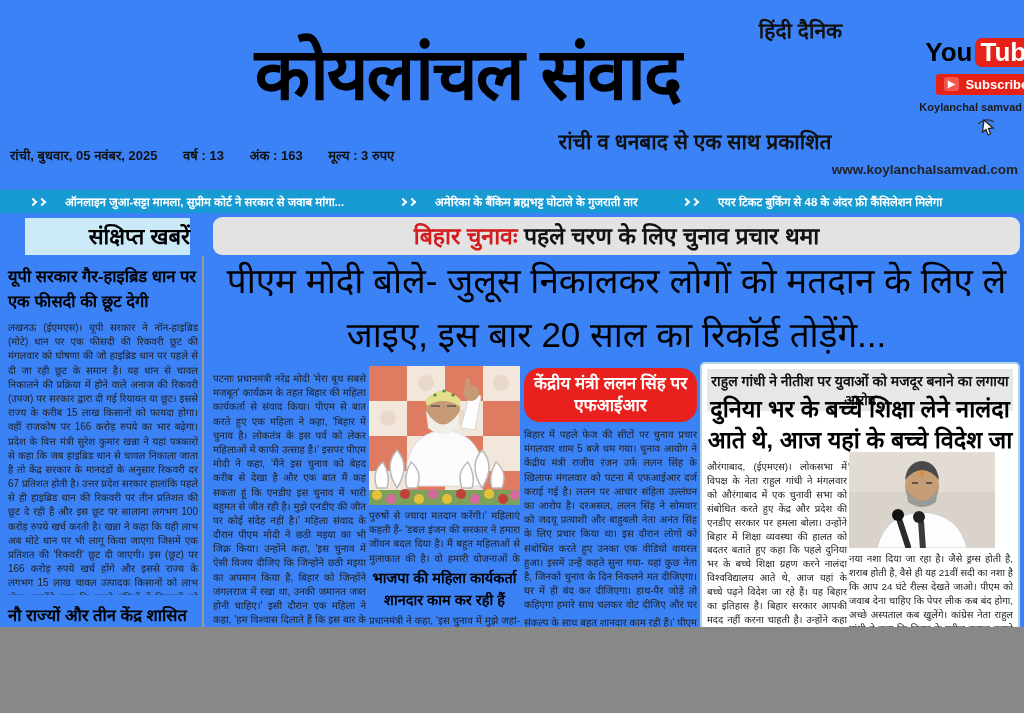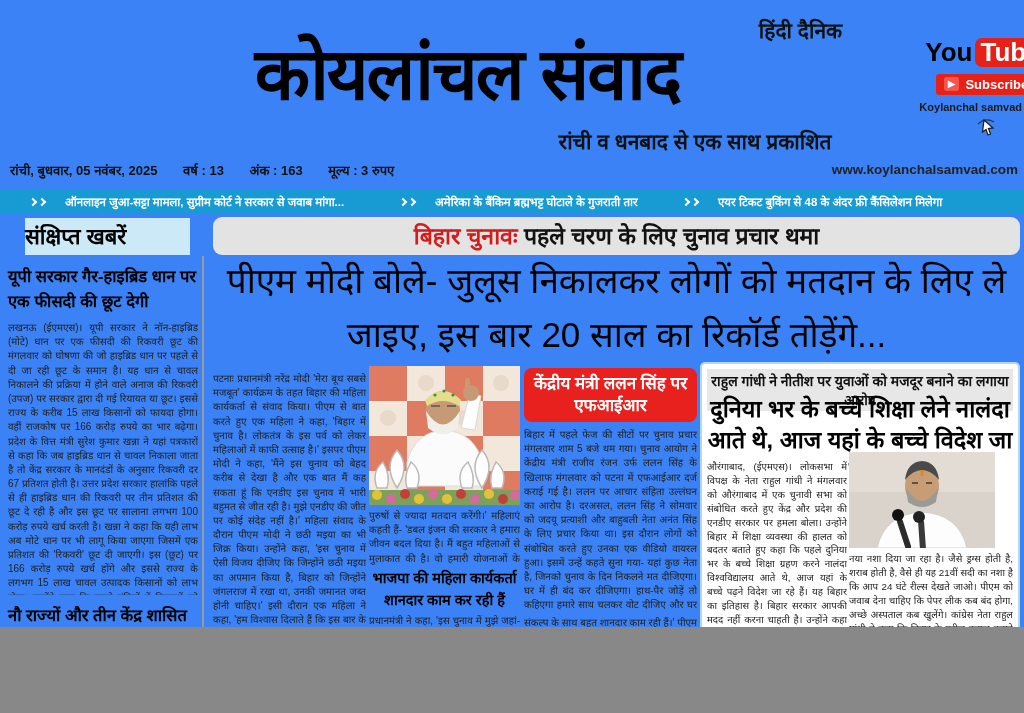--- a/index.html
+++ b/index.html
@@ -7,42 +7,42 @@
   html,body{background:#888}
   #page{position:relative;width:1024px;height:627px;margin:0 auto;background:#3b82f6;overflow:hidden;
         font-family:"Liberation Sans","DejaVu Sans",sans-serif;color:#111}
   .abs{position:absolute}
 
   
   .edition{left:728px;top:16px;width:145px;text-align:center;font-size:21px;font-weight:800;color:#111}
   .np-title{left:50px;top:22px;width:835px;text-align:center;font-size:72px;font-weight:900;
             letter-spacing:-2px;line-height:1.45;white-space:nowrap;color:#000}
   .tagline{left:515px;top:127px;width:360px;text-align:center;font-size:21px;font-weight:800;color:#111}
-  .dateline{left:10px;top:161px;font-size:13px;font-weight:700;color:#111;white-space:nowrap}
+  .dateline{left:10px;top:146px;font-size:13px;font-weight:700;color:#111;white-space:nowrap}
   .dateline span{margin-right:22px}
   .website{right:6px;top:162px;font-size:13.5px;font-weight:800;color:#222}
 
   .yt{left:915px;top:38px;width:142px;text-align:center}
   .yt-logo{font-size:26px;font-weight:800;color:#000;line-height:1.1}
   .yt-tube{background:#e62117;color:#fff;border-radius:7px;padding:0 6px;margin-left:2px;display:inline-block}
   .yt-sub{margin:7px auto 0;background:#e62117;color:#fff;font-size:13px;font-weight:700;border-radius:3px;
           padding:3px 8px;display:inline-flex;align-items:center;gap:6px;cursor:pointer}
   .yt-play{background:#f2564d;border-radius:3px;padding:0 4px;font-size:10px;line-height:14px;color:#fff}
   .yt-channel{margin-top:6px;font-size:11px;font-weight:800;color:#1a1a1a}
   .yt-cursor{margin-top:1px}
 
   
   .ticker{left:0;top:190px;width:1024px;height:23px;background:#189ad3}
   .tick-item{position:absolute;top:0;height:23px;display:flex;align-items:center;gap:20px;
              color:#fff;font-size:11.5px;font-weight:700;white-space:nowrap}
   .chevs{display:inline-flex;gap:3px}
   .chev{width:6px;height:6px;border-top:2.5px solid #fff;border-right:2.5px solid #fff;transform:rotate(45deg)}
 
   
-  .sb-head{left:25px;top:218px;width:165px;height:37px;background:#cce9f7;text-align:left;
+  .sb-head{left:25px;top:218px;width:165px;height:37px;background:#cce9f7;text-align:right;
            line-height:37px;font-size:22px;font-weight:800;color:#000}
   .v-divider{left:202px;top:256px;width:2px;height:457px;background:#9a9a9a}
   .headline-sm{font-weight:800;color:#000}
   .sb-a1-head{left:8px;top:264px;width:189px;font-size:16.5px;line-height:1.5}
   .sb-a1-body{left:8px;top:321px;width:190px;height:274px}
   .sb-a2-head{left:8px;top:604px;width:193px;font-size:16.5px;line-height:1.45}
   .sb-a2-body{left:8px;top:679px;width:190px;height:34px}
   .bt{font-size:10px;line-height:1.42;text-align:justify;overflow:hidden;color:#222}
 
   
@@ -50,21 +50,21 @@
          text-align:center;line-height:38px;font-size:23px;font-weight:800;color:#111;overflow:hidden}
   .strap .red{color:#d31d1d}
   .lead-headline{left:213px;top:254px;width:807px;height:114px;text-align:center;
                  font-size:35px;font-weight:400;line-height:1.55;color:#000;overflow:hidden}
   .lead-col1{left:213px;top:372px;width:153px;height:341px}
   .modi-photo{left:369px;top:366px;width:151px;height:139px;overflow:hidden}
   .lead-caption{left:369px;top:509px;width:151px;height:56px}
   .lead-subhead{left:369px;top:568px;width:151px;text-align:center;font-size:14.5px;font-weight:800;
                 line-height:1.5;color:#000;border-bottom:2px solid #555;padding-bottom:17px}
   .lead-col2{left:369px;top:614px;width:151px;height:99px}
-  .fir-head{left:524px;top:368px;width:173px;height:54px;background:#e8201e;border-radius:8px;color:#fff;
+  .fir-head{left:524px;top:368px;width:173px;height:54px;background:#e8201e;border-radius:16px;color:#fff;
             font-size:17px;font-weight:800;text-align:center;display:flex;align-items:center;
             justify-content:center;line-height:1.3;padding:0 6px}
   .fir-body{left:524px;top:428px;width:173px;height:184px}
   .lead-col3{left:524px;top:616px;width:173px;height:97px}
 
   
   .rahul-box{left:700px;top:362px;width:320px;height:346px;border:2px solid #b5d6e9;border-radius:5px;background:#fff}
   .rahul-kicker{left:707px;top:369px;width:306px;background:#e7e7e7;text-align:center;
                 font-size:14px;font-weight:800;color:#111;padding:2px 0}
   .rahul-head{left:705px;top:394px;width:310px;text-align:center;font-size:23.5px;font-weight:900;

